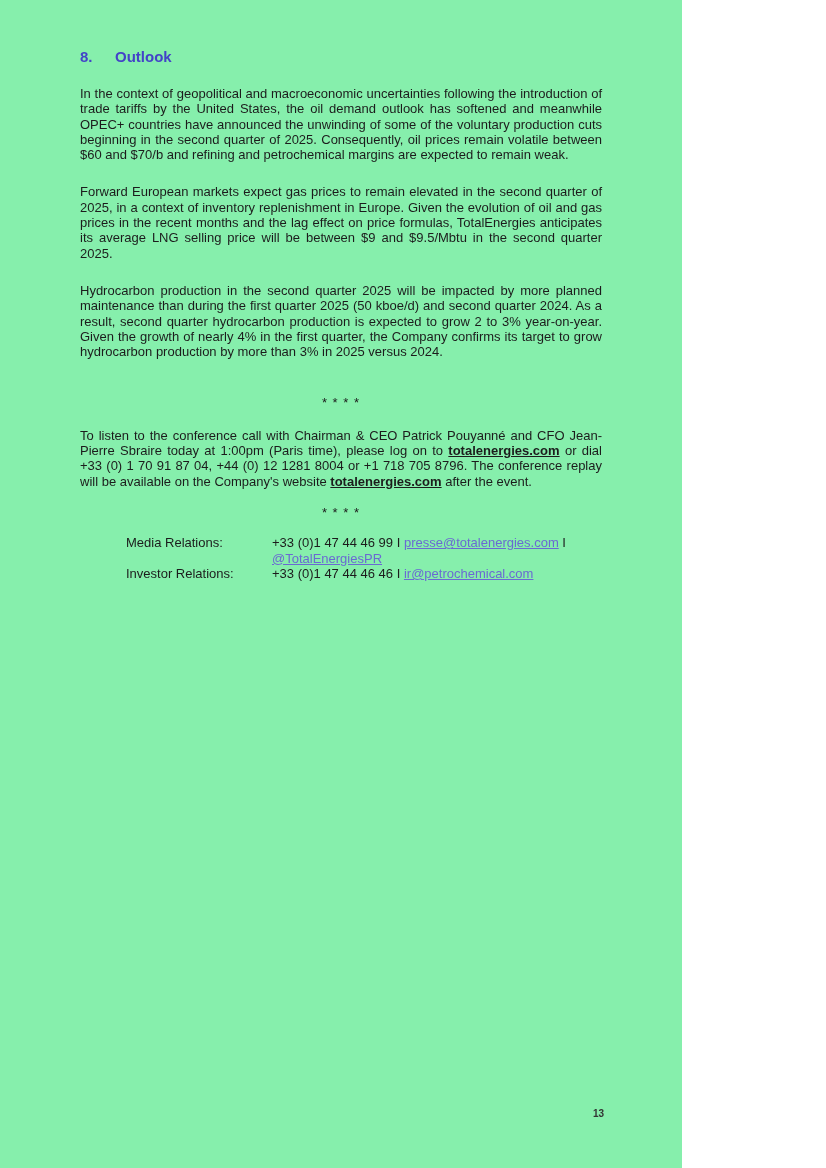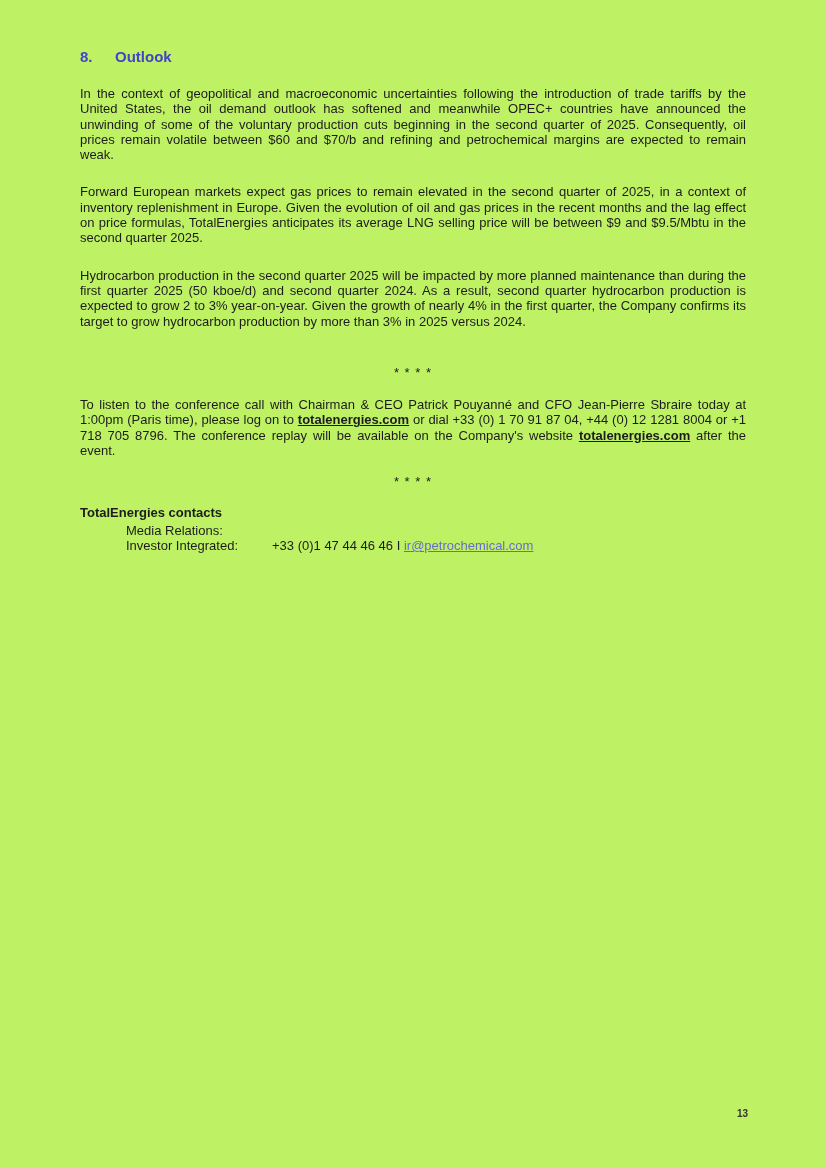--- a/index.html
+++ b/index.html
@@ -5,23 +5,23 @@
   * { box-sizing: border-box; }
   html, body { margin: 0; padding: 0; background: #ffffff; }
   body {
     width: 826px; height: 1168px;
     font-family: "Liberation Sans", "DejaVu Sans", sans-serif;
     color: #1c1c1c;
     overflow: hidden;
   }
   .page {
     position: relative;
-    width: 826px; height: 1168px;
+    width: 682px; height: 1168px;
     padding: 48px 80px 0 80px;
-    background: #bef264;
+    background: #86efac;
   }
   h1.section-heading {
     margin: 0 0 20px 0;
     font-size: 15px;
     line-height: 18px;
     font-weight: bold;
     color: var(--heading-color, #4343c8);
   }
   h1.section-heading .num {
     display: inline-block;
@@ -88,27 +88,27 @@
   <p class="body">Hydrocarbon production in the second quarter 2025 will be impacted by more planned maintenance than during the first quarter 2025 (50 kboe/d) and second quarter 2024. As a result, second quarter hydrocarbon production is expected to grow 2 to 3% year-on-year. Given the growth of nearly 4% in the first quarter, the Company confirms its target to grow hydrocarbon production by more than 3% in 2025 versus 2024.</p>
 
 
   <div class="sep sep1">* * * *</div>
 
   <p class="body conference"><span>To listen to the conference call with Chairman &amp; CEO Patrick Pouyanné and CFO Jean-Pierre Sbraire today at 1:00pm (Paris time), please log on to </span><a class="boldlink">totalenergies.com</a><span> or dial +33 (0) 1 70 91 87 04, +44 (0) 12 1281 8004 or +1 718 705 8796. The conference replay will be available on the Company's website </span><a class="boldlink">totalenergies.com</a><span> after the event.</span></p>
 
   <div class="sep sep2">* * * *</div>
 
   <div class="contacts">
-    <div class="contacts-title">TotalEnergies contacts</div>
 
     <div class="contact-row">
       <span class="label">Media Relations:</span>
+      <span class="value"><span>+33 (0)1 47 44 46 99</span><span> I </span><a class="link">presse@totalenergies.com</a><span> I </span><a class="link">@TotalEnergiesPR</a></span>
     </div>
 
     <div class="contact-row">
-      <span class="label">Investor Integrated:</span>
+      <span class="label">Investor Relations:</span>
       <span class="value"><span>+33 (0)1 47 44 46 46</span><span> I </span><a class="link">ir@petrochemical.com</a></span>
     </div>
   </div>
 
   <div class="pagenum">13</div>
 
 </div>
 
 </body></html>

